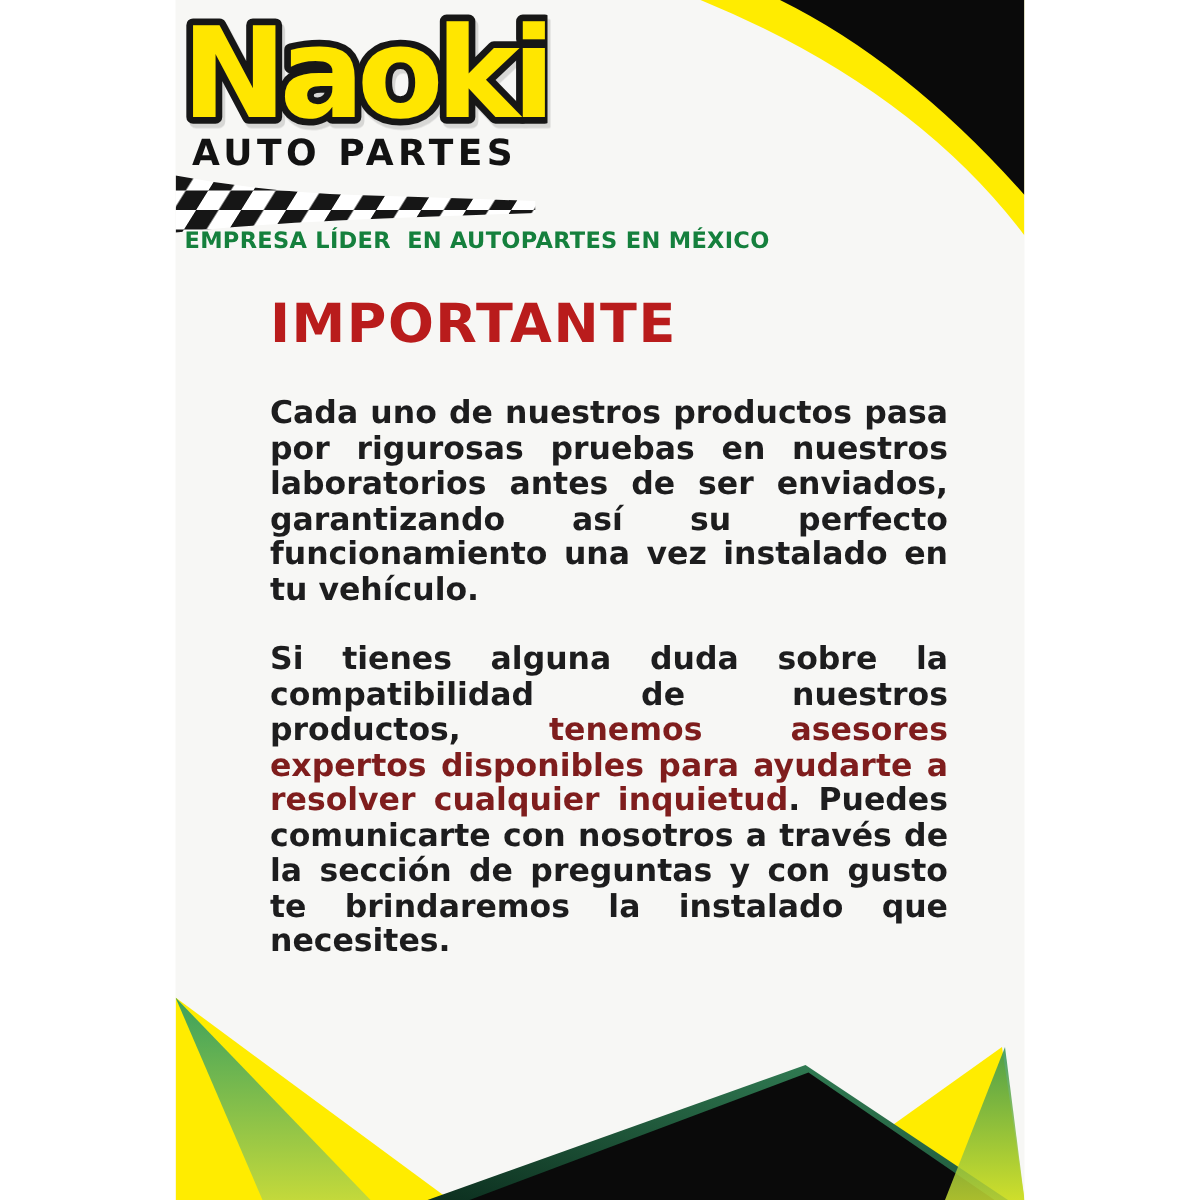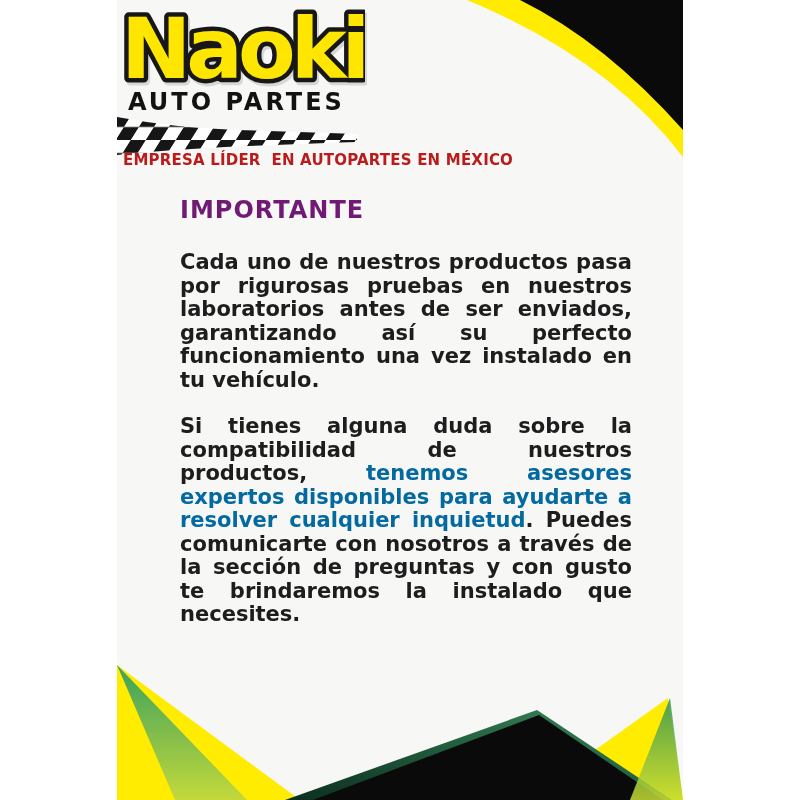--- a/index.html
+++ b/index.html
@@ -21,36 +21,36 @@
   }
   .brand-subtitle{
     position:absolute;top:88px;left:11px;
     font-size:24px;font-weight:bold;letter-spacing:3px;
     color:#121212;white-space:nowrap;
   }
   .flag-svg{position:absolute;top:114px;left:0;width:240px;height:42px;}
   .brand-tagline{
     position:absolute;top:151px;left:6px;
     font-size:15px;font-weight:bold;letter-spacing:0.2px;
-    color:#b91c1c;white-space:pre;
+    color:#15803d;white-space:pre;
   }
   
   .content{position:absolute;top:196px;left:63px;width:452px;}
   .heading{
     margin:0 0 27px 0;
-    font-size:24px;font-weight:bold;letter-spacing:1px;
-    color:#701a75;
+    font-size:36px;font-weight:bold;letter-spacing:1px;
+    color:#b91c1c;
   }
   .content p{
     margin:0 0 23px 0;
     font-size:21px;line-height:23.5px;font-weight:bold;
     color:#1d1d1e;
     text-align:justify;text-align-last:left;
   }
-  .hl{color:#0369a1;}
+  .hl{color:#7f1d1d;}
   
   .corner-tr{position:absolute;top:0;right:0;width:230px;height:170px;display:block;}
   .bottom-deco{position:absolute;bottom:0;left:0;width:566px;height:145px;display:block;}
 </style>
 </head>
 <body>
 
 <div class="card">
 
   <svg class="corner-tr" viewBox="0 0 230 170" aria-hidden="true">

